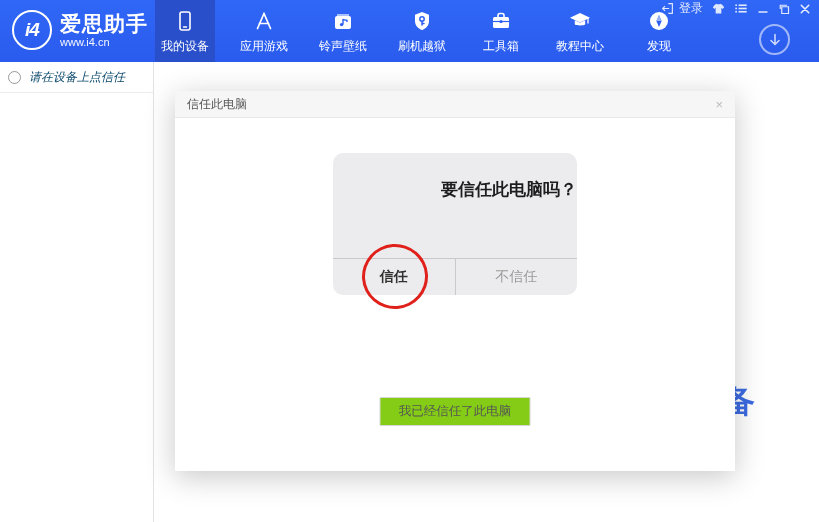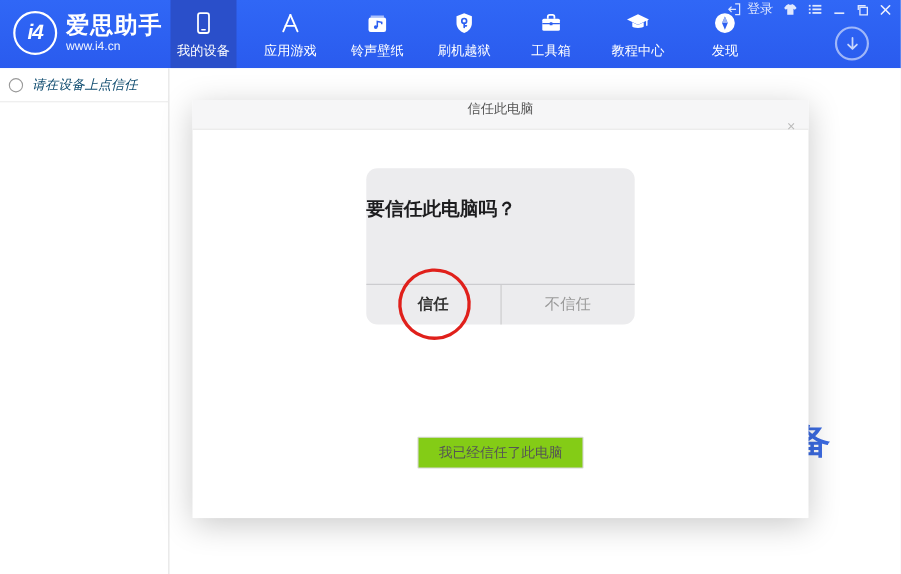--- a/index.html
+++ b/index.html
@@ -40,26 +40,26 @@
   .status-circle{width:13px;height:13px;border:1px solid #999;border-radius:50%;flex:none;}
   .status-text{font-size:12px;color:#0c4a6e;margin-left:8px;white-space:nowrap;font-style:italic;}
 
   .bg-partial-text{position:absolute;left:723px;top:318px;font-size:32px;color:#3c6be2;z-index:1;
     font-weight:bold;}
 
   
   .modal{position:absolute;left:175px;top:29px;width:560px;height:380px;background:#fff;
     box-shadow:0 6px 28px rgba(0,0,0,.22);z-index:5;}
   .modal-titlebar{height:27px;background:#f6f6f7;border-bottom:1px solid #e9e9e9;
-    display:flex;align-items:center;padding:0 12px;flex-direction:column;}
+    display:flex;align-items:center;padding:0 12px;}
   .modal-title{font-size:12px;color:#555;}
   .modal-close{margin-left:auto;color:#bbb;font-size:13px;cursor:pointer;line-height:1;}
 
   .ios-alert{position:relative;width:244px;height:142px;margin:35px auto 0;
-    background:#ececee;border-radius:10px;text-align:left;overflow:visible;}
+    background:#ececee;border-radius:10px;text-align:right;overflow:visible;}
   .ios-alert-title{padding-top:25px;font-size:17px;font-weight:bold;color:#1d1d1f;}
   .ios-alert-body{margin-top:9px;padding:0 17px;font-size:12.5px;line-height:18px;color:#6b6b6b;}
   .ios-btn-row{position:absolute;left:0;right:0;bottom:0;height:37px;display:flex;
     border-top:1px solid #c9c9cb;}
   .ios-btn{flex:1;display:flex;align-items:center;justify-content:center;font-size:14px;cursor:pointer;}
   .ios-btn-trust{font-weight:bold;color:#323232;}
   .ios-btn-distrust{color:#9a9a9a;border-left:1px solid #c9c9cb;}
 
   .red-circle{position:absolute;left:187px;top:153px;width:66px;height:65px;border:3px solid #e0201b;
     border-radius:50%;transform:rotate(-4deg);z-index:6;pointer-events:none;}

